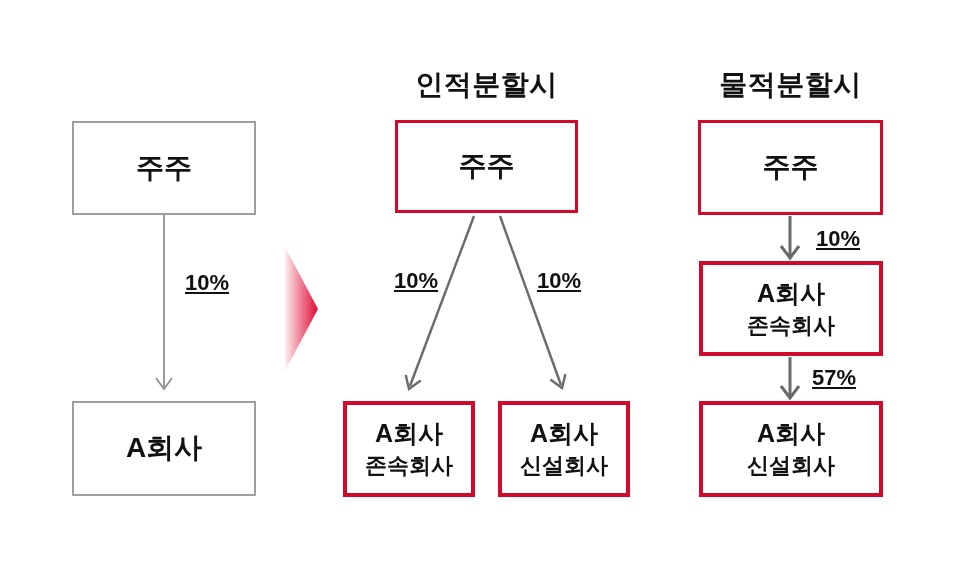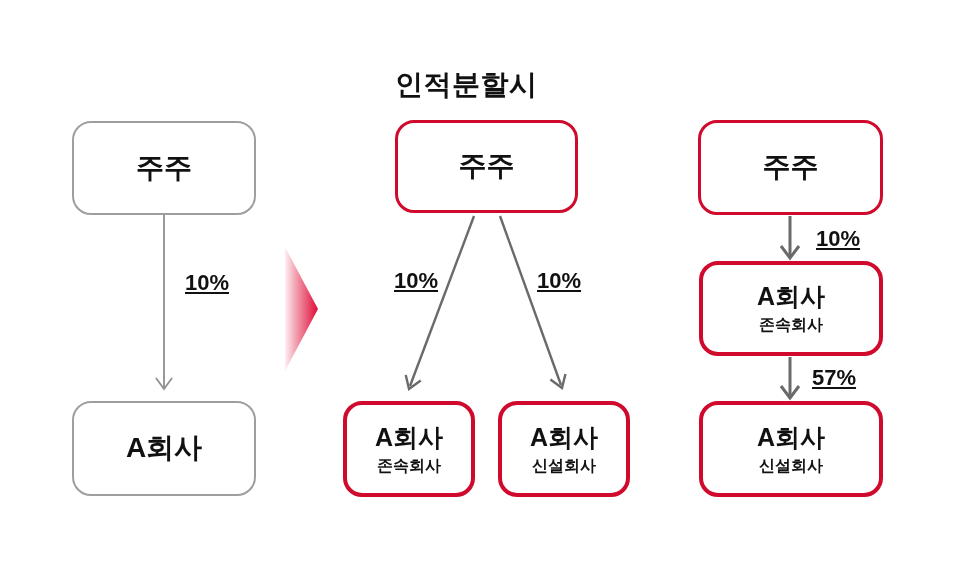--- a/index.html
+++ b/index.html
@@ -23,32 +23,32 @@
     position:absolute;
     box-sizing:border-box;
     background:#ffffff;
     display:flex;
     flex-direction:column;
     align-items:center;
     justify-content:center;
     text-align:center;
     font-weight:700;
     line-height:1.15;
-    border-radius:19px;
   }
   .box.gray{border:2px solid var(--gray-border);}
   .box.red{border:3px solid var(--accent-red);}
   .box.red-thick{border:4px solid var(--accent-red);}
   .box-single{font-size:28px;}
   .box-line1{font-size:25px;}
-  .box-line2{font-size:16px;margin-top:5px;}
+  .box-line2{font-size:22px;margin-top:5px;}
   .col-title{
     position:absolute;
     font-size:28px;
     font-weight:700;
+    text-align:center;
     letter-spacing:0.5px;
     white-space:nowrap;
   }
   .stake{
     position:absolute;
     font-size:22px;
     font-weight:600;
     white-space:nowrap;
     text-decoration:underline;
   }
@@ -114,20 +114,21 @@
   <div class="stake" style="left:537px;top:268px;">10%</div>
   <div class="box red-thick" style="left:343px;top:401px;width:132px;height:96px;">
     <span class="box-line1">A회사</span>
     <span class="box-line2">존속회사</span>
   </div>
   <div class="box red-thick" style="left:498px;top:401px;width:132px;height:96px;">
     <span class="box-line1">A회사</span>
     <span class="box-line2">신설회사</span>
   </div>
 
+  <div class="col-title" style="left:698px;top:66px;width:185px;">물적분할시</div>
   <div class="box red box-single" style="left:698px;top:120px;width:185px;height:95px;">
     <span>주주</span>
   </div>
   <div class="stake" style="left:816px;top:226px;">10%</div>
   <div class="box red-thick" style="left:699px;top:261px;width:184px;height:95px;">
     <span class="box-line1">A회사</span>
     <span class="box-line2">존속회사</span>
   </div>
   <div class="stake" style="left:812px;top:365px;">57%</div>
   <div class="box red-thick" style="left:699px;top:401px;width:184px;height:96px;">

